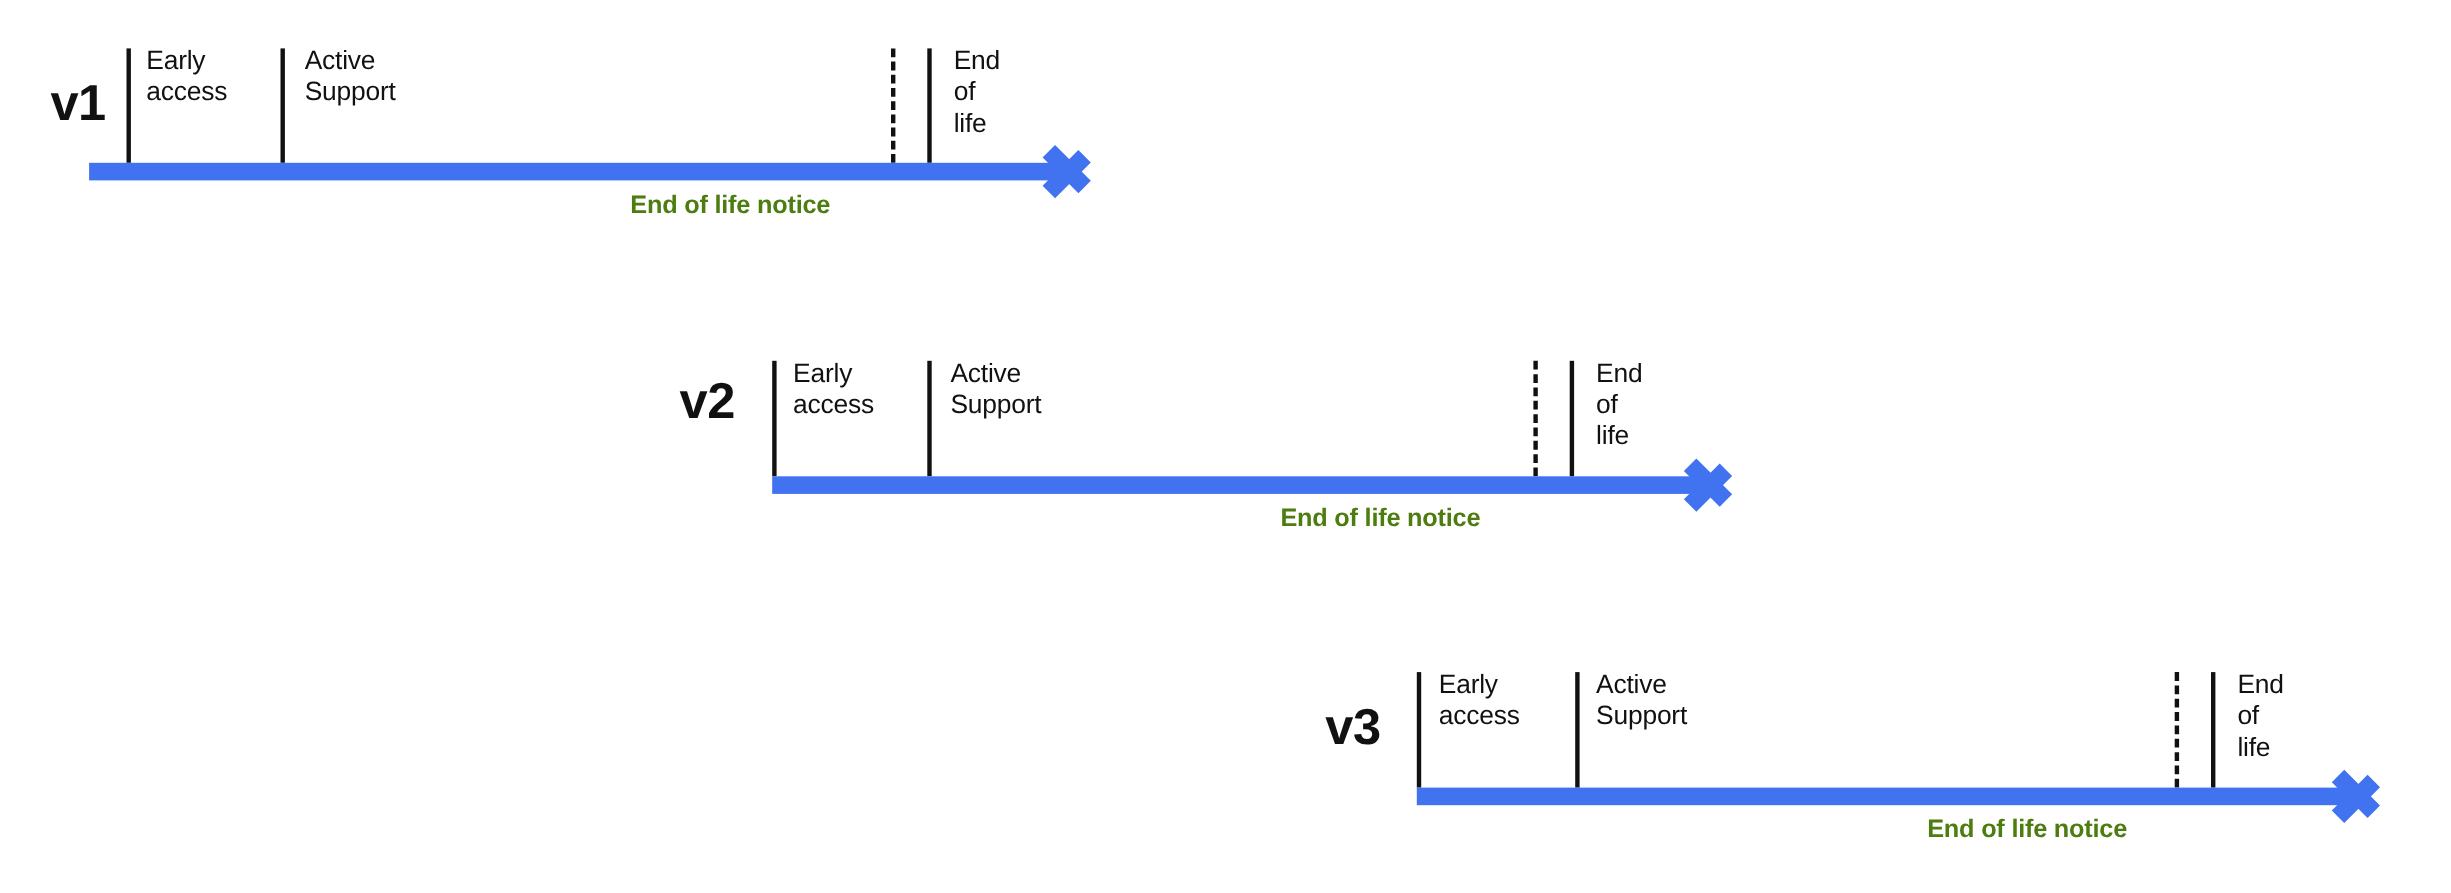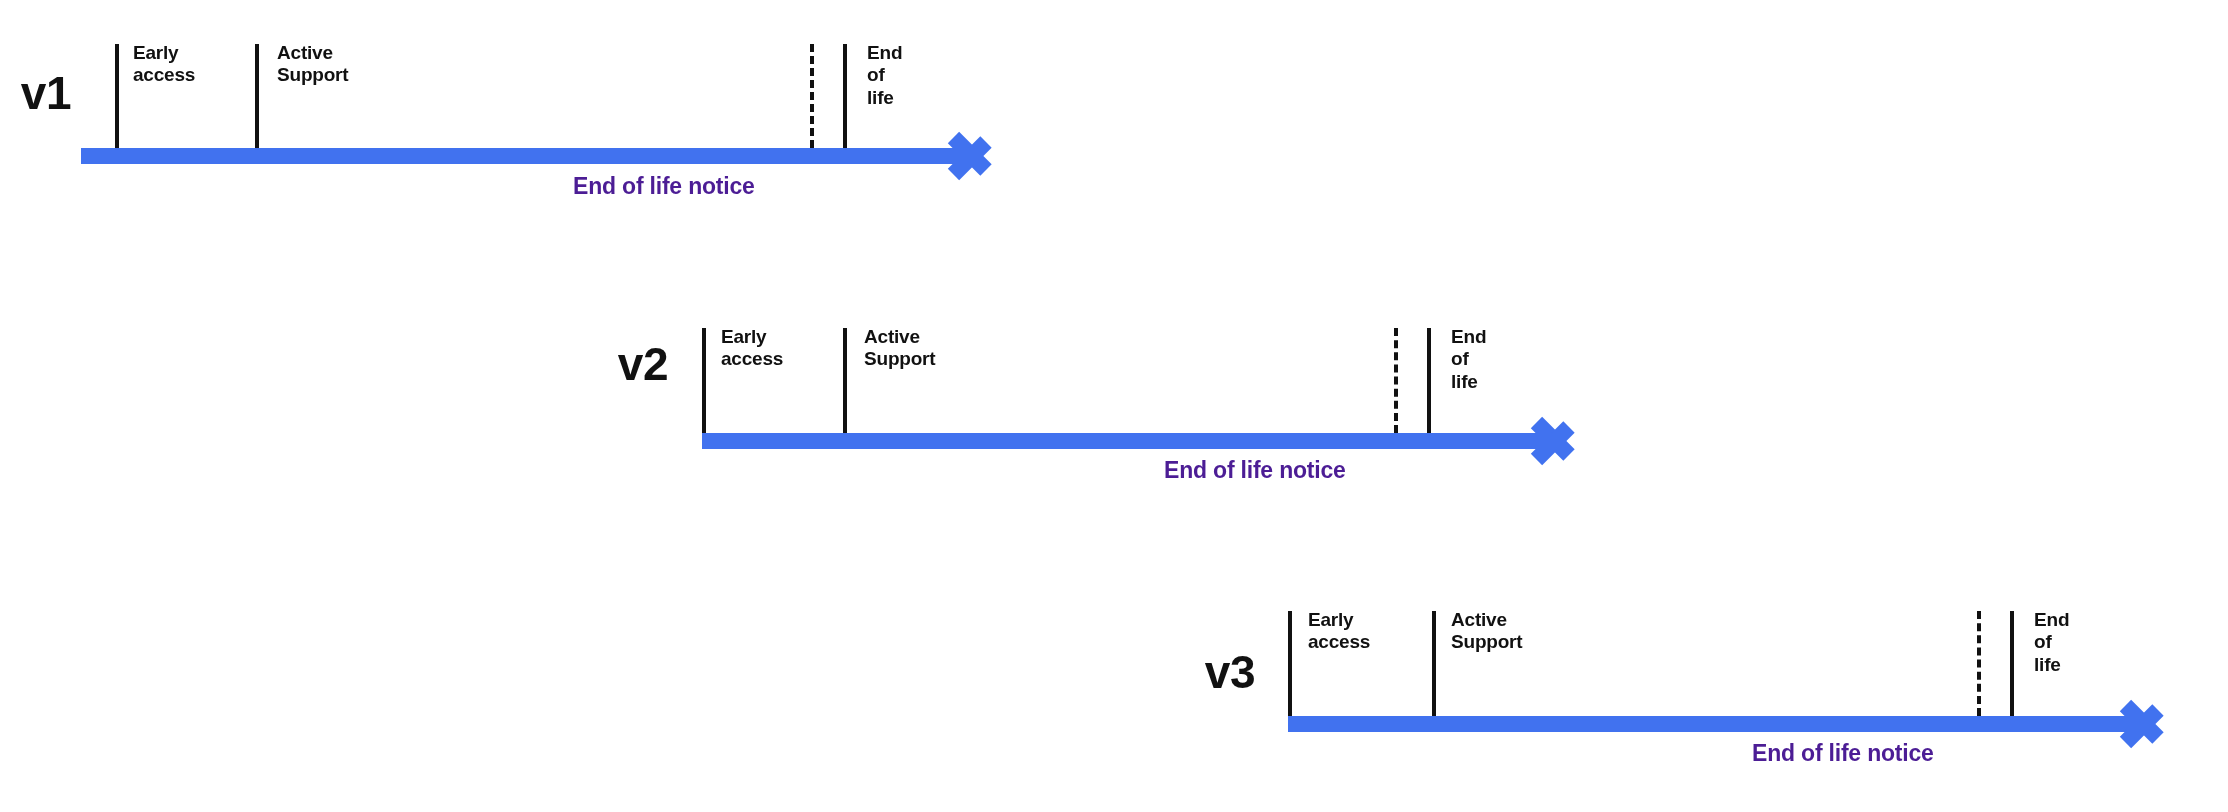--- a/index.html
+++ b/index.html
@@ -49,22 +49,22 @@
   }
   .phase-divider.dashed {
     width: 0;
     background: none;
     border-left: 4px dashed #111111;
   }
 
   
   .phase-label {
     position: absolute;
-    font-size: 19px;
-    font-weight: 700;
+    font-size: 24px;
+    font-weight: 400;
     line-height: 1.18;
     color: #111111;
     white-space: pre-line;
     letter-spacing: -0.2px;
   }
 
   
   .track-bar {
     position: absolute;
     height: 16px;
@@ -95,31 +95,31 @@
     transform-origin: 50% 0%;
     transform: rotate(45deg);
   }
 
   
   .notice-label {
     position: absolute;
     font-size: 23px;
     font-weight: 700;
     line-height: 1.2;
-    color: #4c1d95;
+    color: #4d7c0f;
     white-space: nowrap;
     letter-spacing: -0.2px;
   }
 </style>
 </head>
 <body>
 
 <div id="diagram" style="width: 2228px; height: 812px; background: rgb(255, 255, 255);">
     <div class="version-row">
-      <div class="version-tag" style="left: 11px; top: 70px; width: 60px;">v1</div>
+      <div class="version-tag" style="left: 36px; top: 70px; width: 60px;">v1</div>
       <div class="phase-divider" style="left: 115px; top: 44px; height: 104px;"></div>
       <div class="phase-divider" style="left: 255px; top: 44px; height: 104px;"></div>
       <div class="phase-divider dashed" style="left: 810px; top: 44px; height: 104px;"></div>
       <div class="phase-divider" style="left: 843px; top: 44px; height: 104px;"></div>
       <div class="phase-label" style="left: 133px; top: 42px;">Early
 access</div>
       <div class="phase-label" style="left: 277px; top: 42px;">Active Support</div>
       <div class="phase-label" style="left: 867px; top: 42px;">End of life</div>
       <div class="track-bar" style="left: 81px; top: 148px; width: 890px; background: rgb(65, 114, 239);"></div>
       <div class="arrow-head" style="left: 955px; top: 125px;">
@@ -139,21 +139,21 @@
       <div class="phase-label" style="left: 864px; top: 326px;">Active Support</div>
       <div class="phase-label" style="left: 1451px; top: 326px;">End of life</div>
       <div class="track-bar" style="left: 702px; top: 433px; width: 852px; background: rgb(65, 114, 239);"></div>
       <div class="arrow-head" style="left: 1538px; top: 410px;">
         <span class="up" style="background: rgb(65, 114, 239);"></span>
         <span class="down" style="background: rgb(65, 114, 239);"></span>
       </div>
       <div class="notice-label" style="left: 1164px; top: 457px;">End of life notice</div>
     </div>
     <div class="version-row">
-      <div class="version-tag" style="left: 1195px; top: 637px; width: 60px; margin-top: 12px;">v3</div>
+      <div class="version-tag" style="left: 1195px; top: 637px; width: 60px;">v3</div>
       <div class="phase-divider" style="left: 1288px; top: 611px; height: 105px;"></div>
       <div class="phase-divider" style="left: 1432px; top: 611px; height: 105px;"></div>
       <div class="phase-divider dashed" style="left: 1977px; top: 611px; height: 105px;"></div>
       <div class="phase-divider" style="left: 2010px; top: 611px; height: 105px;"></div>
       <div class="phase-label" style="left: 1308px; top: 609px;">Early
 access</div>
       <div class="phase-label" style="left: 1451px; top: 609px;">Active Support</div>
       <div class="phase-label" style="left: 2034px; top: 609px;">End of life</div>
       <div class="track-bar" style="left: 1288px; top: 716px; width: 855px; background: rgb(65, 114, 239);"></div>
       <div class="arrow-head" style="left: 2127px; top: 693px;">

